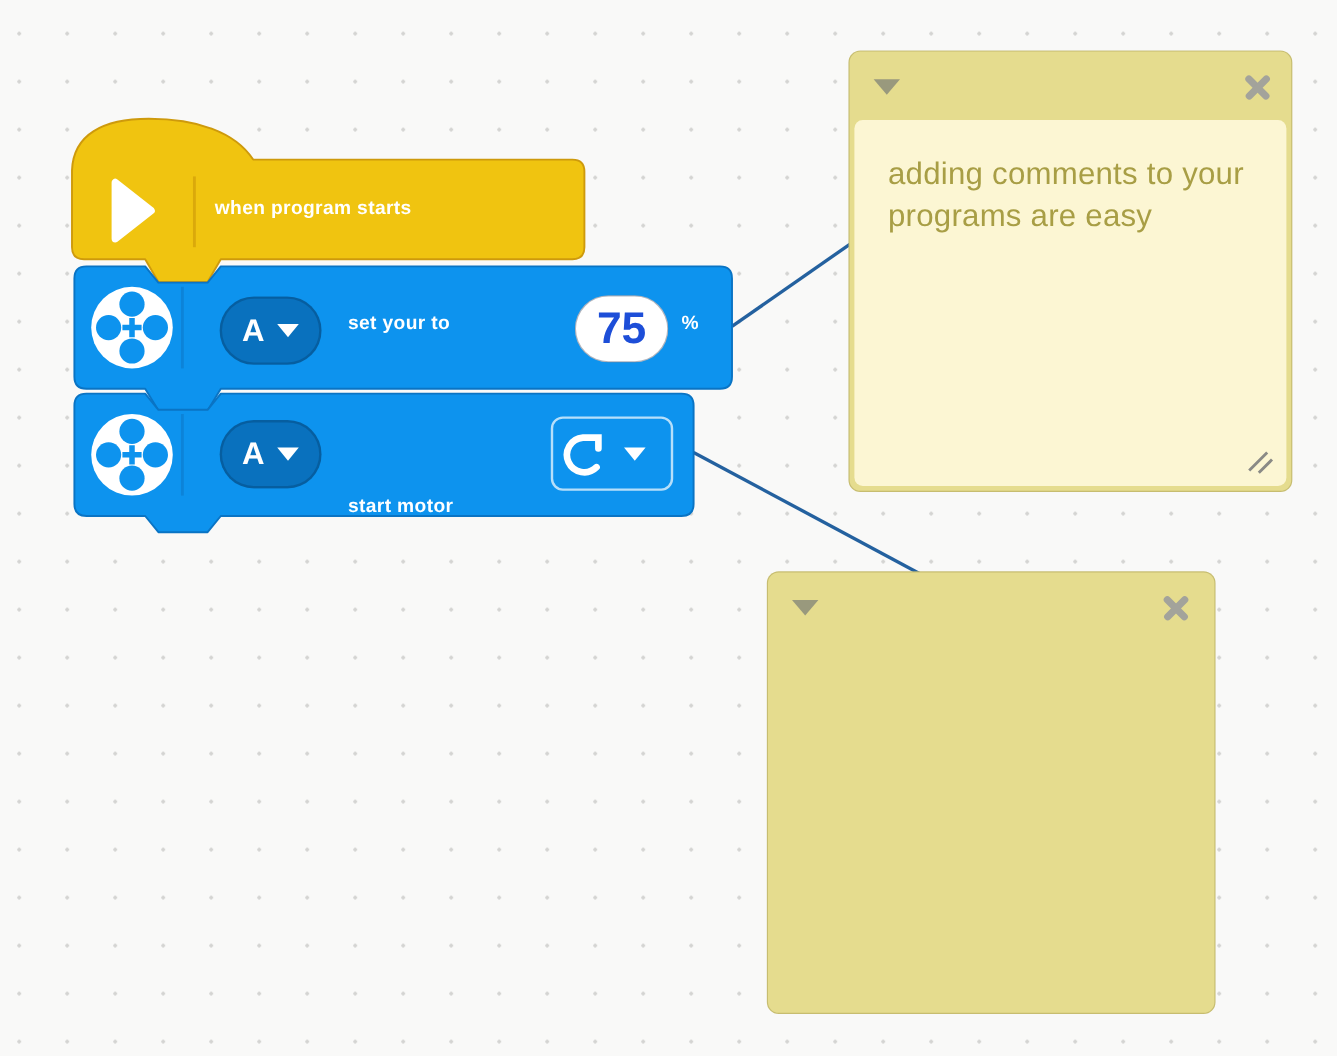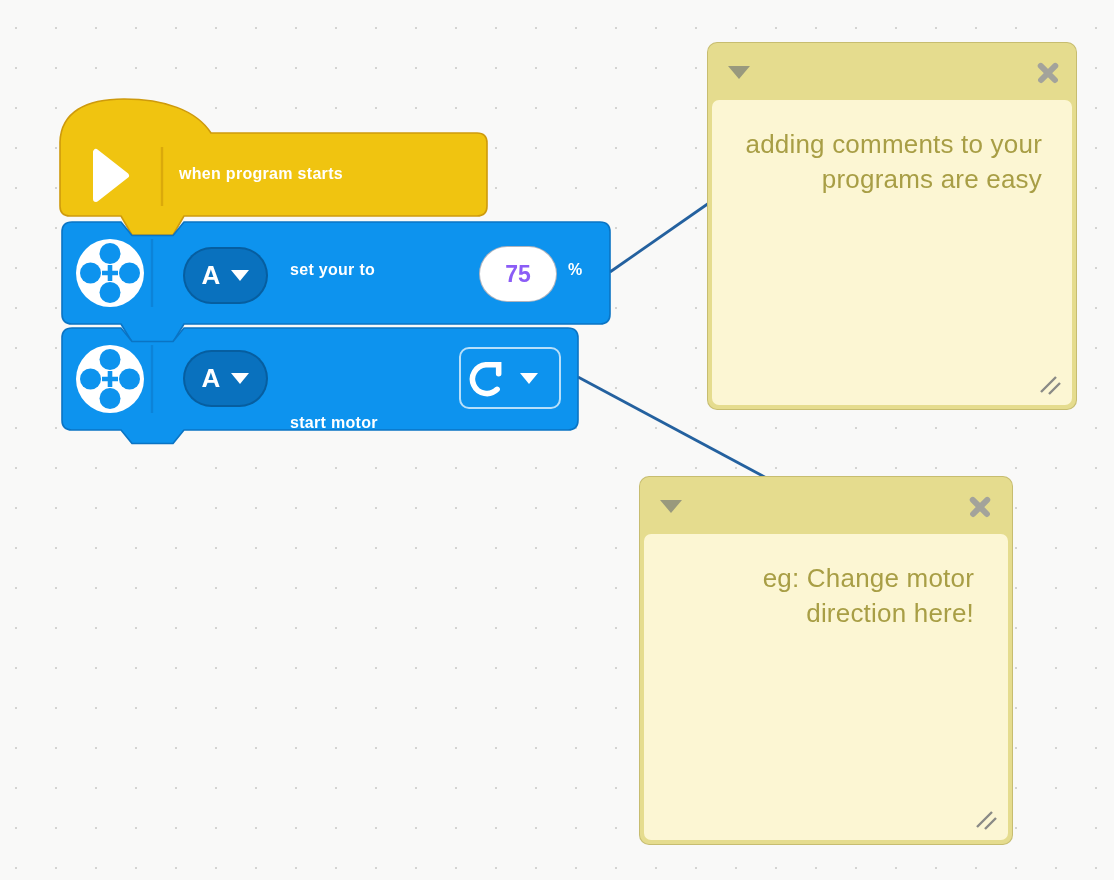--- a/index.html
+++ b/index.html
@@ -27,32 +27,32 @@
   .port-pill .port-text{color:#fff;font-weight:700;font-size:26px;}
   .tri-down{
     width:0;height:0;border-left:9px solid transparent;border-right:9px solid transparent;
     border-top:11px solid #ffffff;
   }
   .value-oval{
     position:absolute;width:78px;height:56px;border-radius:28px;background:#ffffff;
     border:1px solid rgba(30,40,70,.35);box-sizing:border-box;
     display:flex;align-items:center;justify-content:center;cursor:text;
   }
-  .value-oval span{color:#8b5cf6;font-weight:700;font-size:23px;}
+  .value-oval span{color:#1d4ed8;font-weight:700;font-size:37px;}
   .dir-dropdown{
     position:absolute;left:459px;top:347px;width:102px;height:62px;border-radius:10px;
     border:2px solid rgba(255,255,255,.7);box-sizing:border-box;
     display:flex;align-items:center;cursor:pointer;
   }
   .dir-dropdown .tri-down{margin-left:12px;}
 
   
   .comment{
     position:absolute;background:#e5dc8e;border:1px solid rgba(178,168,92,.6);
-    border-radius:10px;box-sizing:border-box;text-align:right;
+    border-radius:10px;box-sizing:border-box;
   }
   .comment-header{
     position:absolute;left:0;top:0;right:0;height:57px;cursor:move;
   }
   .collapse-tri{
     position:absolute;left:20px;top:23px;width:0;height:0;
     border-left:11px solid transparent;border-right:11px solid transparent;
     border-top:13px solid #99997d;cursor:pointer;
   }
   .x-icon{position:absolute;top:17px;width:24px;height:24px;cursor:pointer;}
@@ -154,19 +154,13 @@
       <path d="M 3,17 L 18,2 M 11,19 L 22,8" stroke="#8a8a86" stroke-width="2.4" fill="none"></path>
     </svg>
   </div>
 </div>
 
 <div class="comment" style="left:639px;top:476px;width:374px;height:369px;">
   <div class="comment-header">
     <span class="collapse-tri"></span>
     <span class="x-icon" style="right:20px;"></span>
   </div>
-  <div class="comment-body">
-    <div class="comment-text">eg: Change motor direction here!</div>
-    <svg class="resize-handle" width="26" height="22">
-      <path d="M 3,17 L 18,2 M 11,19 L 22,8" stroke="#8a8a86" stroke-width="2.4" fill="none"></path>
-    </svg>
-  </div>
 </div>
 
 </body></html>

